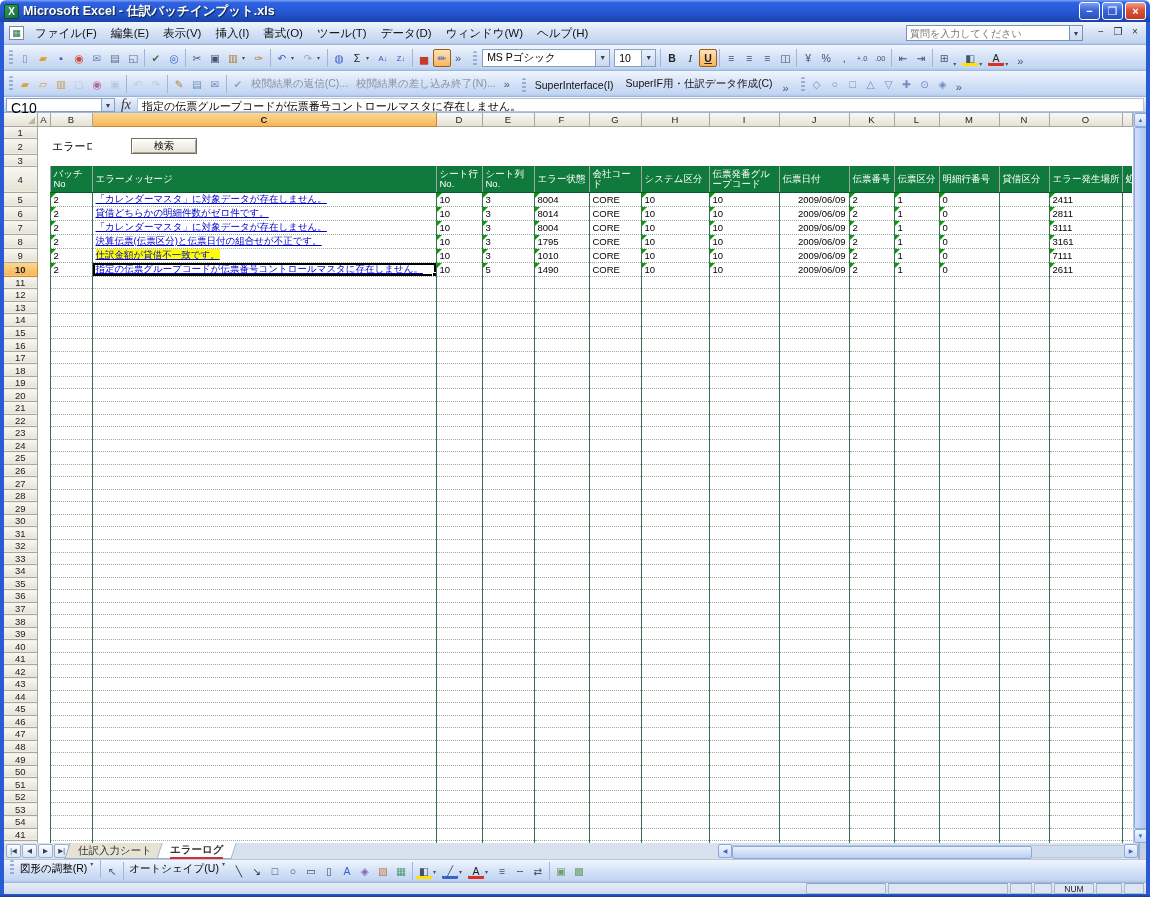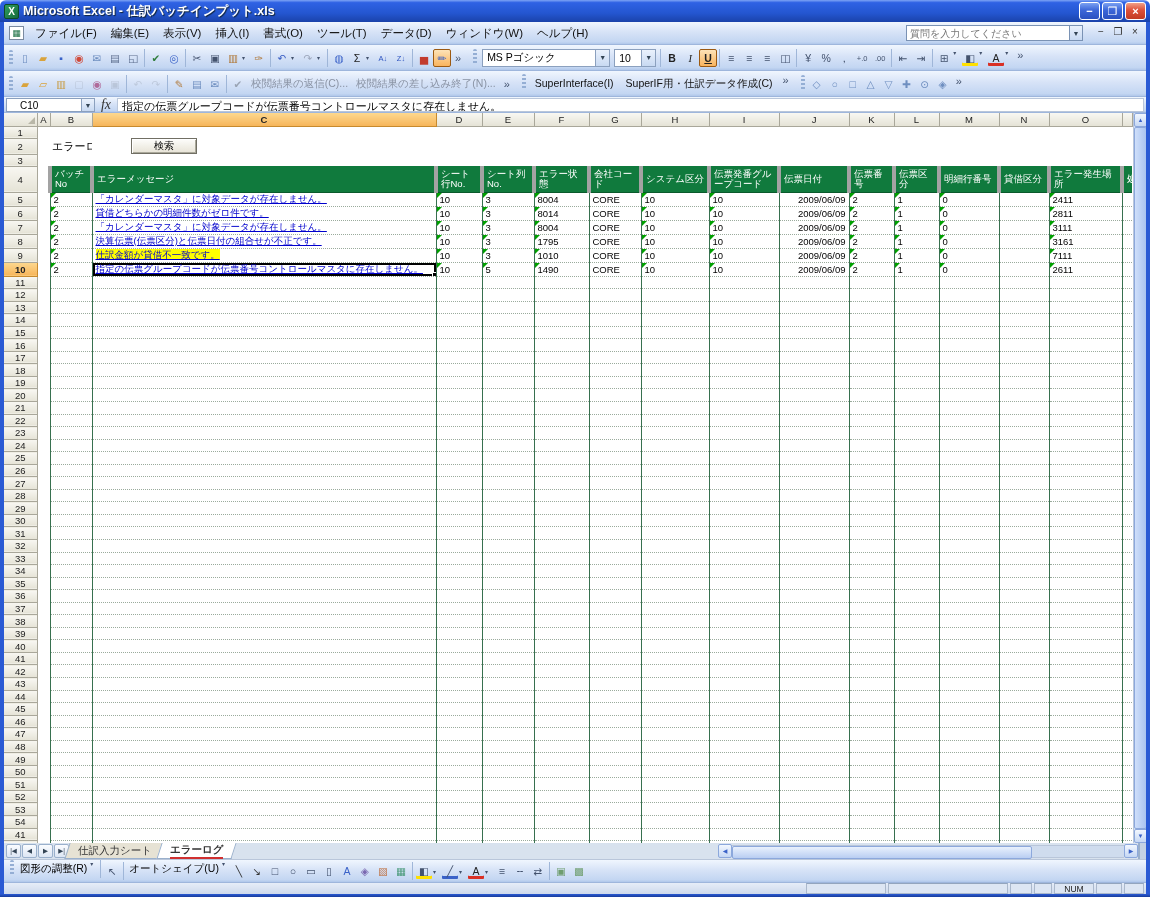--- a/index.html
+++ b/index.html
@@ -57,43 +57,43 @@
   .chev { font-size:11px; color:#44536e; padding:0 3px; margin-left:1px; flex:none; }
   .combo { display:flex; align-items:center; background:#fff; border:1px solid #8ba0be; height:18px; font-size:10.5px;
     padding-left:4px; margin:0 2px; flex:none; }
   .combo .cdd { width:14px; height:16px; background:linear-gradient(#eaf1fc,#c8d9f2); font-size:7px; color:#345;
     text-align:center; line-height:15px; margin-left:4px; border-left:1px solid #8ba0be; }
   .fontbox { width:128px; } .fontbox span { flex:1; }
   .sizebox { width:42px; } .sizebox span { flex:1; }
   .tmenu { font-size:10.5px; color:#111; padding:3px 6px; white-space:nowrap; flex:none; }
   .tbtn { font-size:10.5px; padding:2px 4px; white-space:nowrap; flex:none; }
   .tbtn.dis { color:#8a93a4; }
-  .tb-right { margin-left:6px; display:flex; align-items:flex-start; }
+  .tb-right { margin-left:6px; display:flex; align-items:flex-end; }
 
   
   .formulabar { height:16px; display:flex; align-items:center; padding:0 2px; border-bottom:1px solid #9eb6dc; }
-  .namebox { width:76px; height:14px; background:#fff; border:1px solid #8ba0be; font-size:10px; padding:1px 13px; }
+  .namebox { width:96px; height:14px; background:#fff; border:1px solid #8ba0be; font-size:14px; padding:1px 4px; }
   .nb-dd { width:13px; height:14px; background:linear-gradient(#eaf1fc,#c8d9f2); border:1px solid #8ba0be; border-left:none;
     font-size:7px; color:#345; text-align:center; line-height:13px; }
   .fx { width:22px; text-align:center; font-size:14px; font-style:italic; font-family:"Liberation Serif",serif; color:#333; }
   .formula-field { flex:1; height:14px; background:#fff; border:1px solid #b9c6da; font-size:11px; padding:0 4px;
     white-space:nowrap; overflow:hidden; }
 
   
   .gridwrap { height:730px; display:flex; background:#fff; overflow:hidden; }
   table.sheet { border-collapse:collapse; table-layout:fixed; width:1128px; flex:none; align-self:flex-start; }
   table.sheet td { overflow:hidden; white-space:nowrap; font-size:9.5px; vertical-align:middle; padding:0 1px 0 3px; }
   .ch,.rh,.corner { background:linear-gradient(180deg,#f8f7f2,#e5e3d6); border-right:1px solid #a9a79a;
     border-bottom:1px solid #a9a79a; text-align:center; color:#222; font-size:9px; padding:0 !important; }
   .ch.hsel,.rh.hsel { background:linear-gradient(180deg,#fdd88f,#f6b55a); border-right:1px solid #c78a2e; border-bottom:1px solid #c78a2e; font-weight:bold; }
   .corner { position:relative; }
   .corner:after { content:""; position:absolute; right:2px; bottom:2px; border-left:7px solid transparent; border-bottom:7px solid #b9b7a8; }
   .pc { background:#fff; }
   .gh { background:#107a3d; color:#fff; font-size:8px; line-height:9.5px; white-space:normal !important;
-    border-left:4px solid #a3a3a3; border-bottom:1px solid #0a5a2c; }
+    border-left:1px solid #a3a3a3; border-bottom:1px solid #0a5a2c; }
   .tc { border-left:1px solid #37704f; border-bottom:1px dotted #9aab9c; }
   .link { color:#0000cc; text-decoration:underline; }
   .ylw { background:#ffff00; }
   .right { text-align:right; padding-right:3px !important; }
   .cellrel { position:relative; }
   .tri { position:absolute; left:0; top:0; width:0; height:0; border-top:5px solid #00a000; border-right:5px solid transparent; }
   .selc { box-shadow: inset 0 0 0 2px #000; position:relative; }
   .selhandle { position:absolute; right:0; bottom:0; width:4px; height:4px; background:#000; border-left:1px solid #fff; border-top:1px solid #fff; }
   .slabel { position:absolute; left:2px; top:1px; font-size:11px; white-space:nowrap; z-index:2; }
   .searchbtn { margin-left:36px; width:66px; height:16px; font-size:10px; font-family:inherit;

